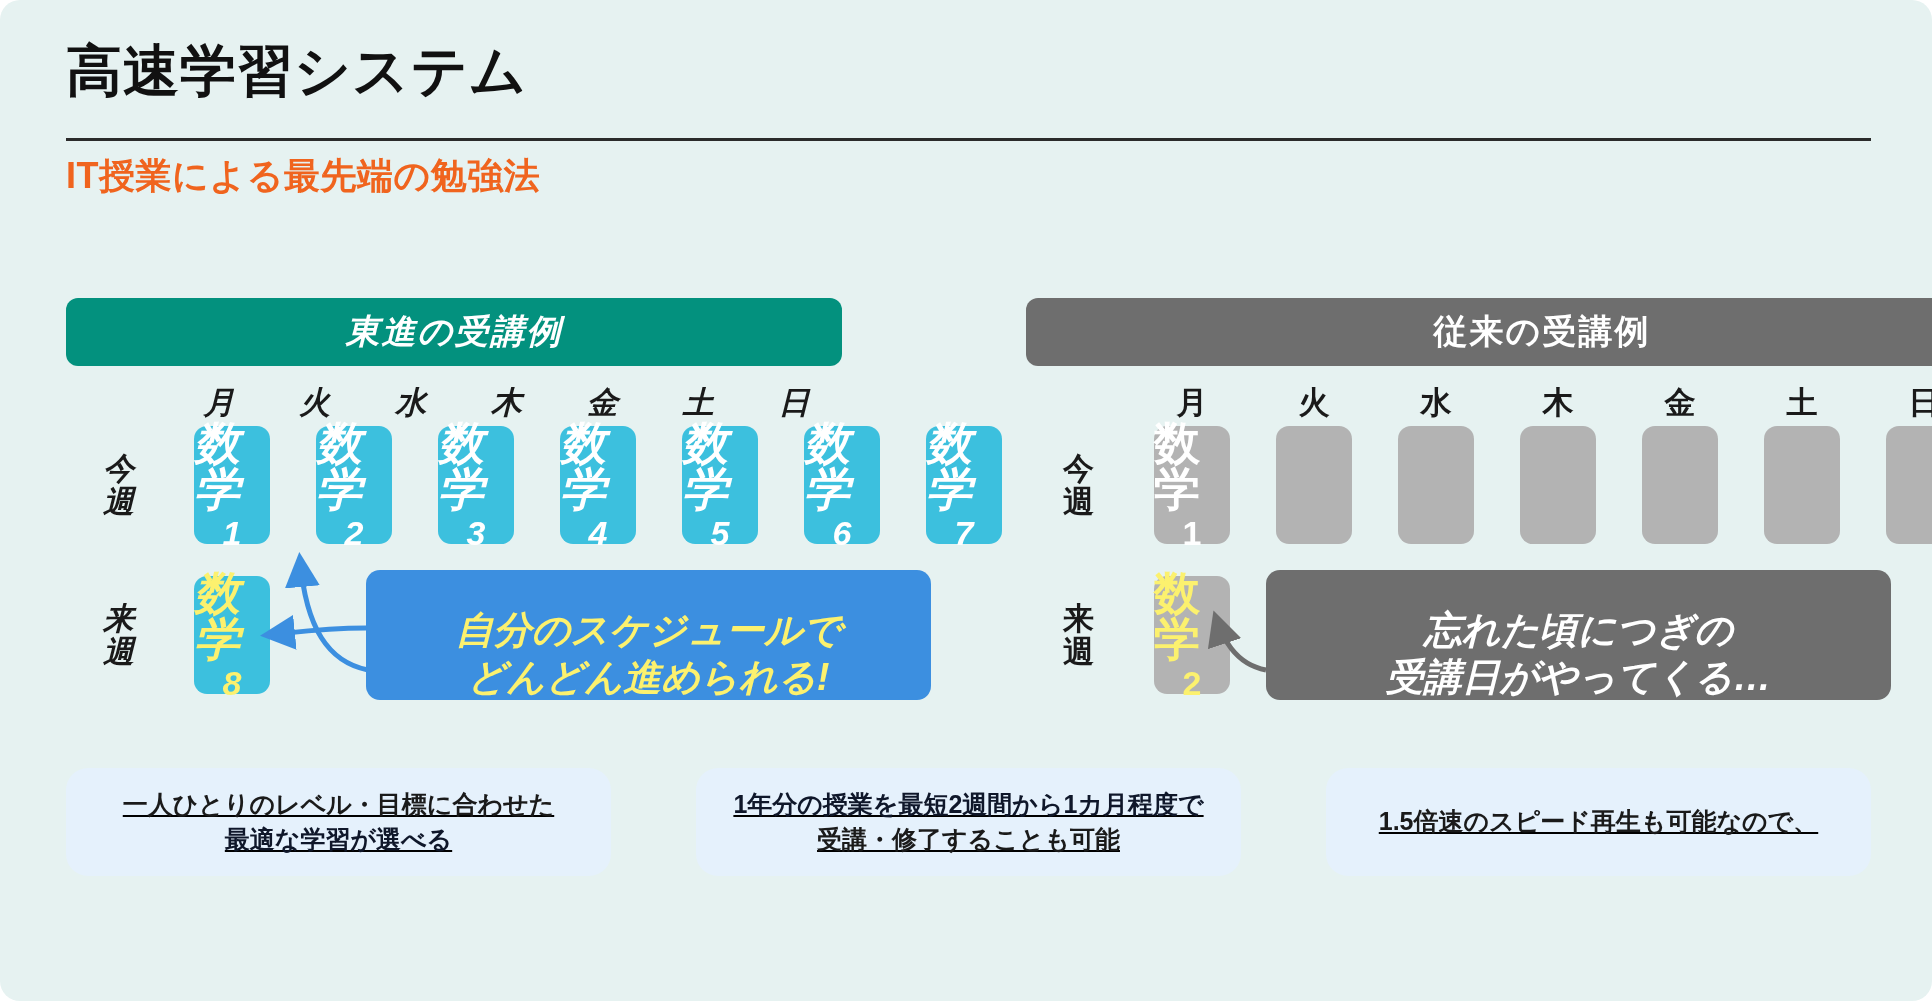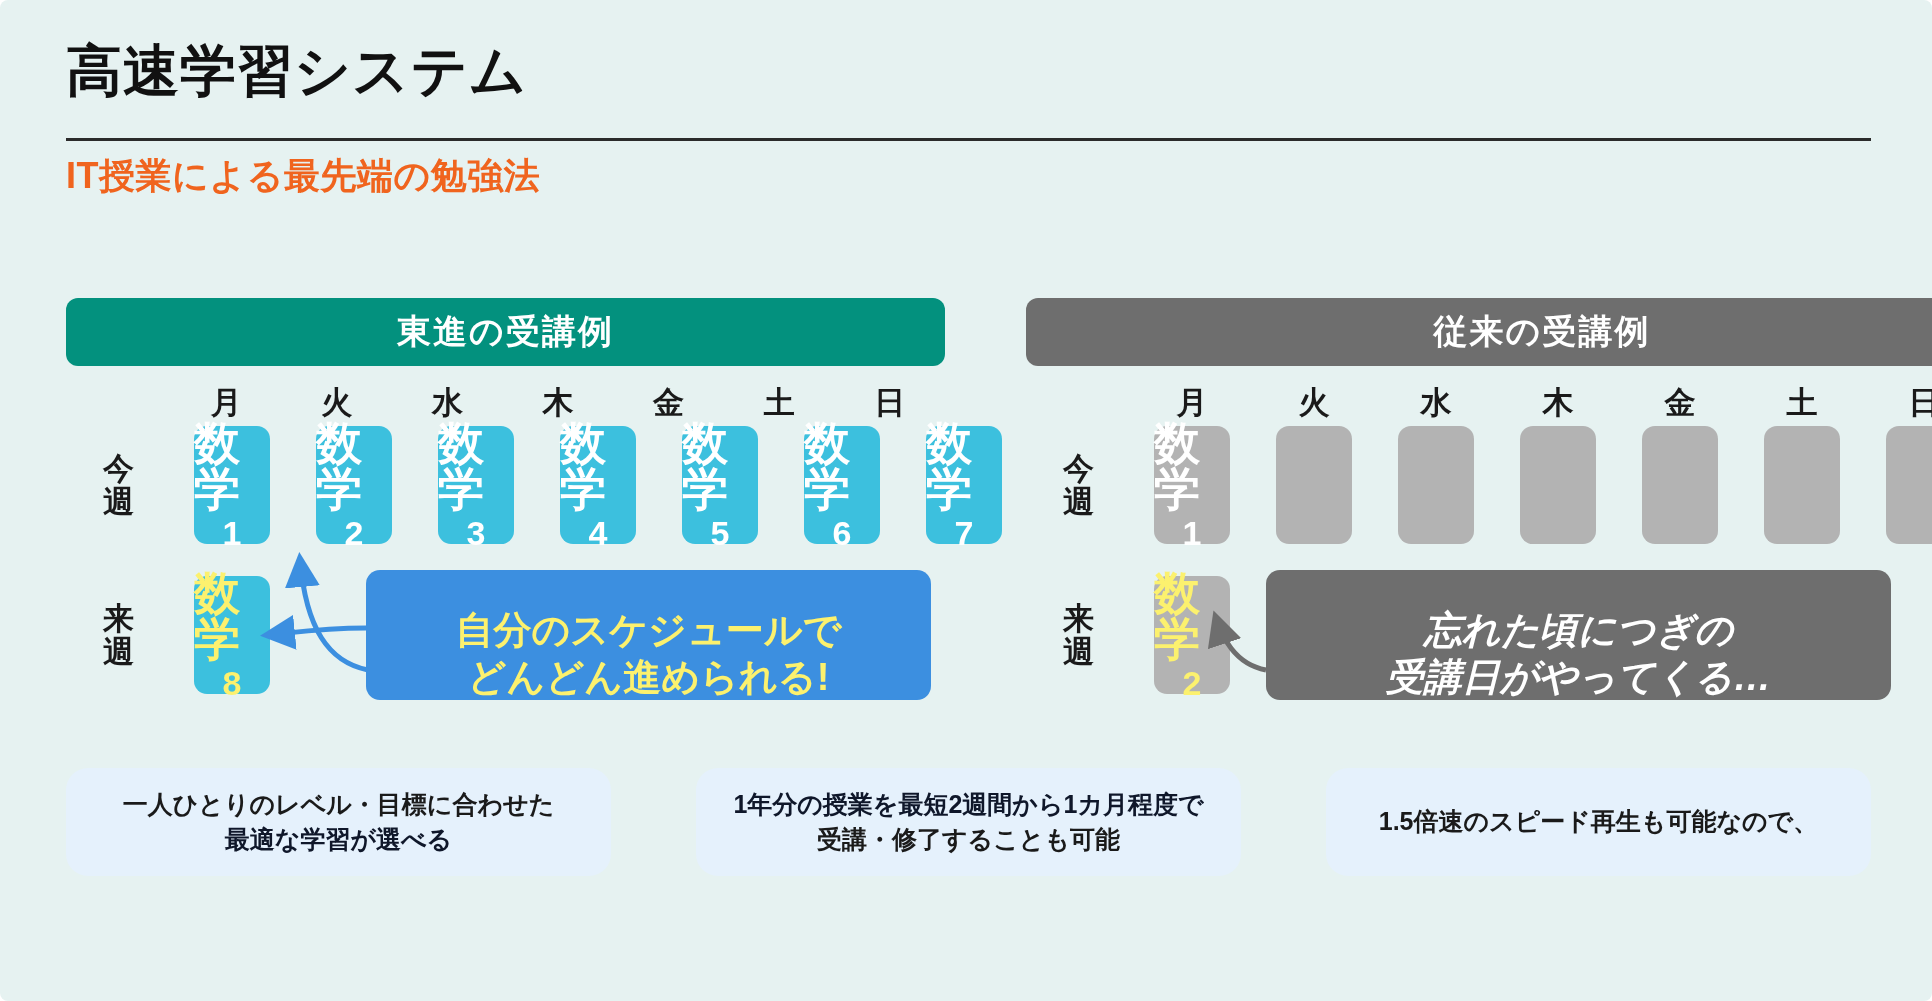--- a/index.html
+++ b/index.html
@@ -6,21 +6,21 @@
   html, body {
     width: 1932px; height: 1001px;
     background: #ffffff;
     font-family: "Liberation Sans", "DejaVu Sans", sans-serif;
     overflow: hidden;
   }
   #canvas {
     position: relative;
     width: 1932px; height: 1001px;
     background: #E6F2F1;
-    border-radius: 8px;
+    border-radius: 20px;
     overflow: hidden;
   }
 
   
   .title {
     position: absolute; left: 66px; top: 40px;
     font-size: 56px; font-weight: 700; color: #111111;
     letter-spacing: 1px; line-height: 1.1;
   }
   .title-rule {
@@ -28,21 +28,21 @@
     width: 1805px; height: 3px; background: #2b2b2b;
   }
   .subtitle {
     position: absolute; left: 66px; top: 152px;
     font-size: 36px; font-weight: 700; color: #F0641E;
     letter-spacing: 0.5px;
   }
 
   
   .panel { position: absolute; top: 298px; }
-  .panel-left  { left: 66px;  width: 879px; }
+  .panel-left  { left: 66px;  width: 776px; font-style: italic; }
   .panel-right { left: 1026px; width: 1032px; }
 
   .panel-head {
     height: 68px; border-radius: 12px;
     display: flex; align-items: center; justify-content: center;
     color: #ffffff; font-size: 34px; font-weight: 700; letter-spacing: 2px;
   }
   .head-green { background: #03917E; }
   .head-gray  { background: #6E6E6E; }
 
@@ -98,21 +98,21 @@
   .callout-gray {
     left: 240px; top: 272px; width: 625px; height: 130px;
     background: #6E6E6E; color: #ffffff; font-size: 38px; font-style: italic;
   }
 
   svg.arrows { position: absolute; left: 0; top: 0; overflow: visible; pointer-events: none; }
 
   
   .notes {
     position: absolute; left: 66px; top: 768px;
-    width: 1805px; display: flex; justify-content: space-between;
+    width: 1805px; display: flex; justify-content: space-between; text-decoration: underline;
   }
   .note {
     background: #E5F1FC; border-radius: 22px;
     width: 545px; height: 108px;
     display: flex; flex-direction: column;
     align-items: center; justify-content: center;
     font-size: 25px; font-weight: 700; line-height: 1.42; text-align: center;
   }
   .note .ln { white-space: nowrap; }
   .ink-black { color: #1a1a1a; }

